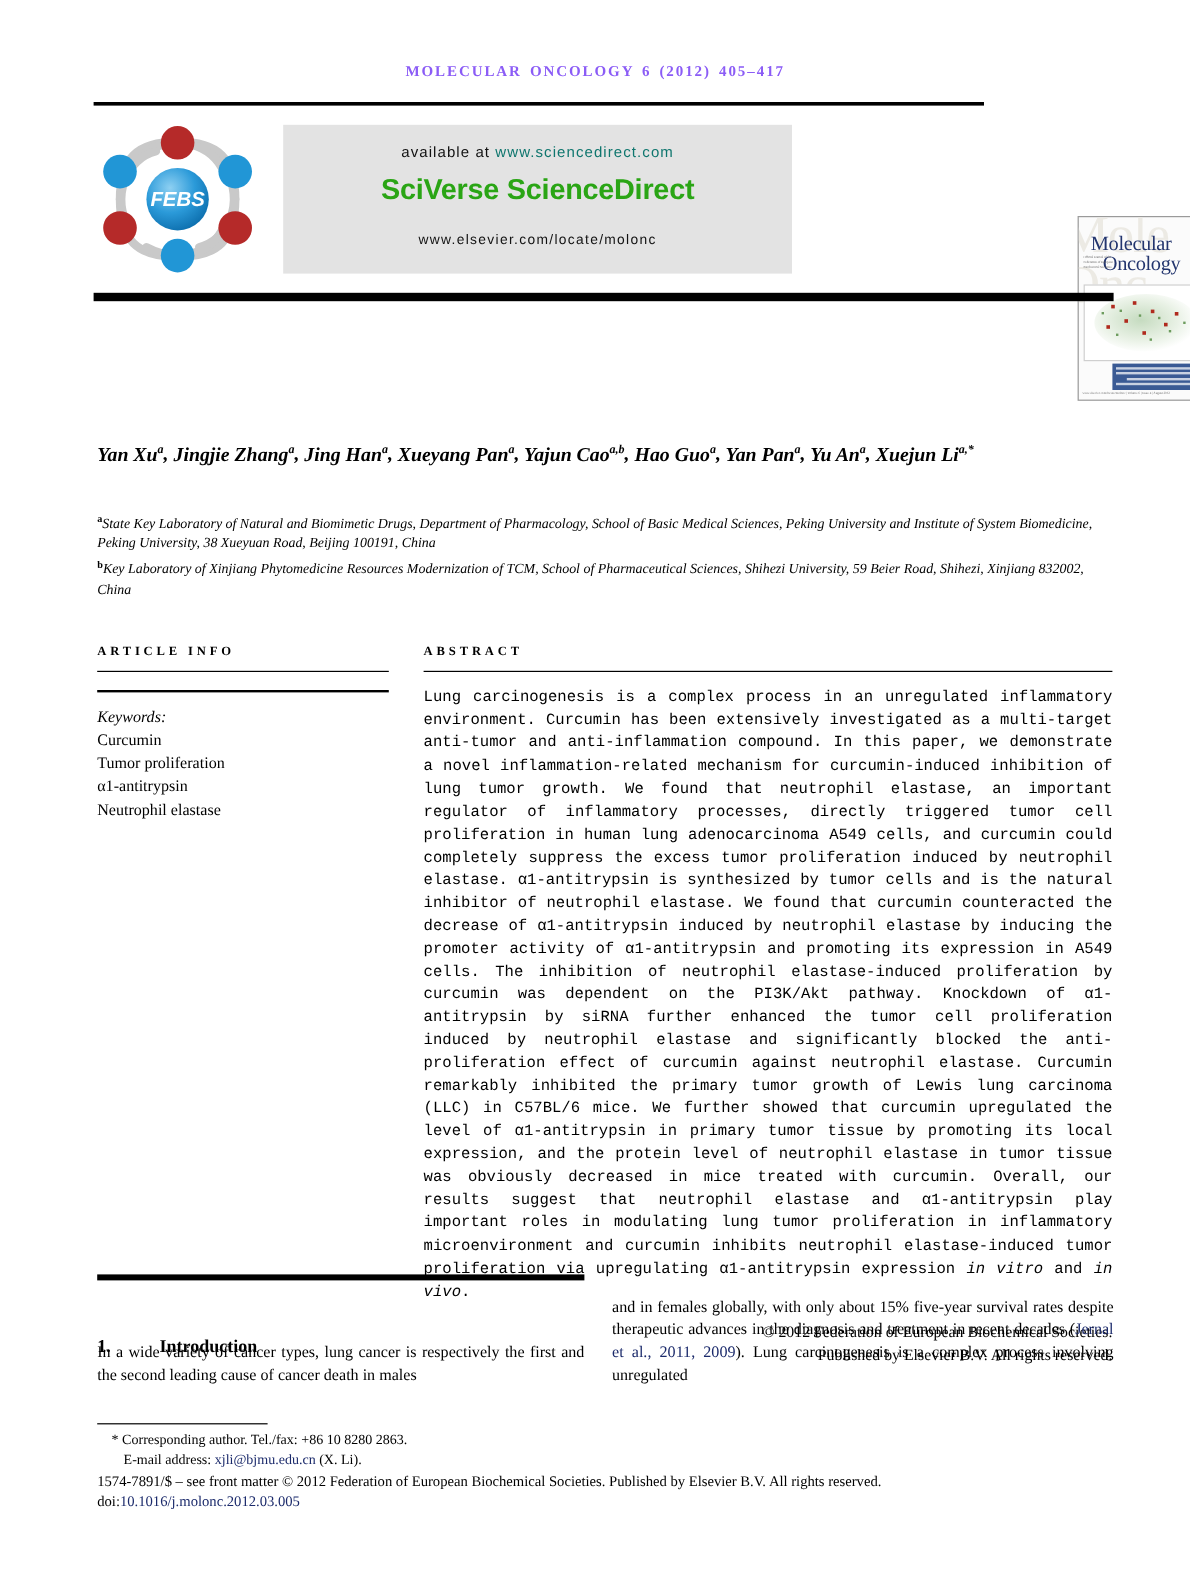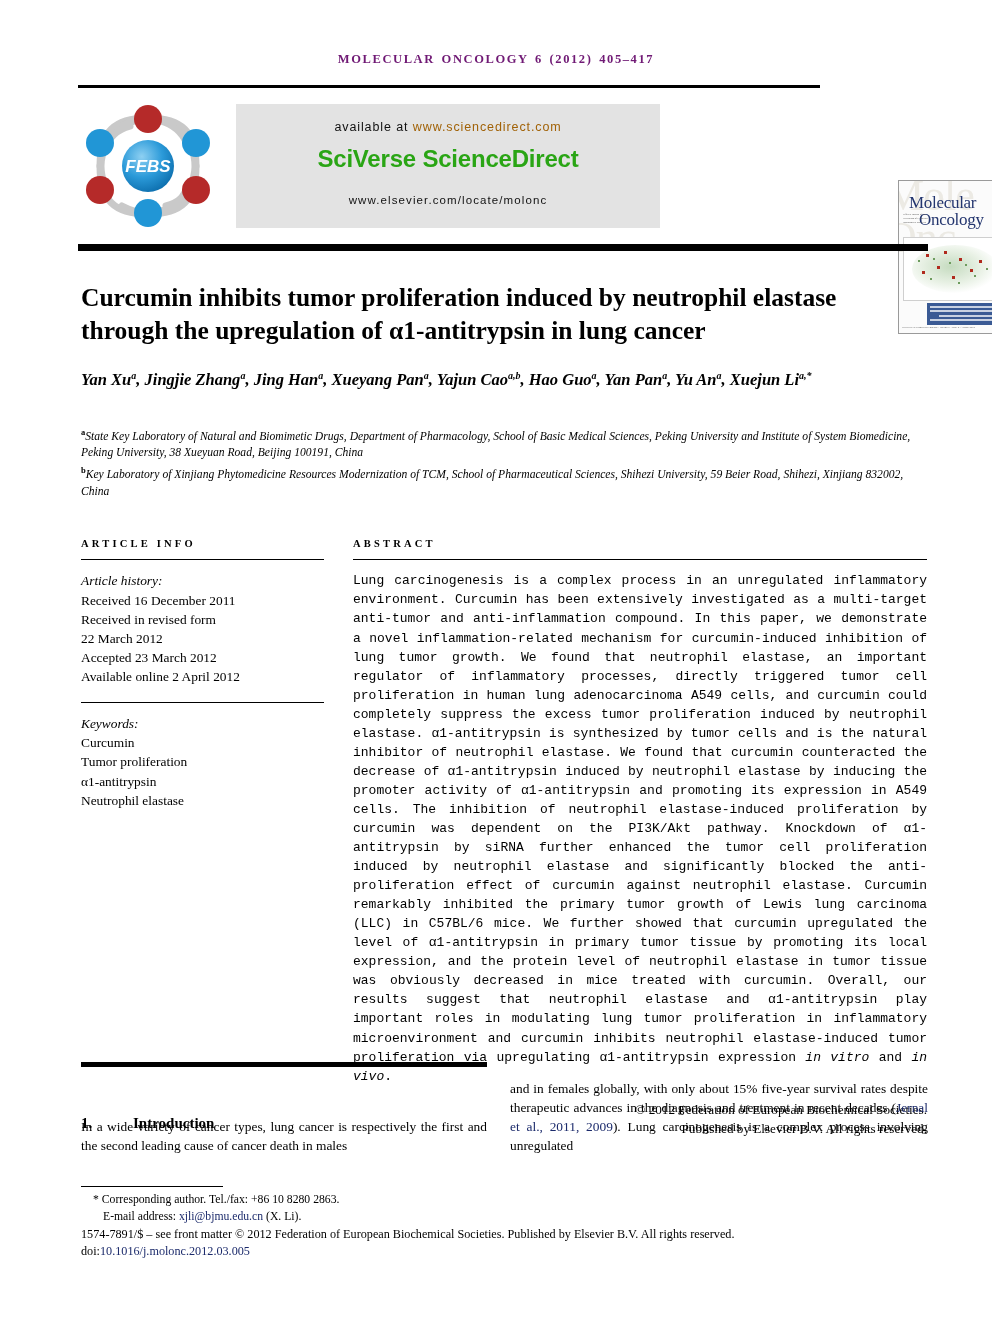--- a/index.html
+++ b/index.html
@@ -27,21 +27,21 @@
   .running-head {
     position: absolute;
     left: 0;
     top: 52px;
     width: 992px;
     text-align: center;
     font-family: "Liberation Serif", "DejaVu Serif", serif;
     font-size: 12.5px;
     font-weight: bold;
     letter-spacing: 1.6px;
-    color: #701a75;
+    color: #8b5cf6;
     word-spacing: 2px;
   }
 
   
   .rule-top {
     position: absolute;
     left: 78px;
     top: 85px;
     width: 742px;
     height: 3px;
@@ -72,21 +72,21 @@
     background: #e3e3e3;
     text-align: center;
   }
   .sd-avail {
     margin-top: 16px;
     font-family: "Liberation Sans", "DejaVu Sans", sans-serif;
     font-size: 12.5px;
     letter-spacing: 0.9px;
     color: #111;
   }
-  .sd-avail .url { color: #a16207; text-align: right; }
+  .sd-avail .url { color: #0f766e; text-align: right; }
   .sd-title {
     margin-top: 11px;
     font-family: "Liberation Sans", "DejaVu Sans", sans-serif;
     font-size: 24px;
     font-weight: bold;
     color: #2aa515;
     letter-spacing: -0.2px;
   }
   .sd-locate {
     margin-top: 21px;
@@ -435,21 +435,20 @@
         <div class="bline"></div>
         <div class="bline short"></div>
         <div class="bline"></div>
       </div>
       <div class="cover-foot">www.elsevier.com/locate/molonc | Volume 6 | Issue 4 | August 2012</div>
     </div>
   </div>
 
   <div class="rule-thick"></div>
 
-  <h1 class="article-title">Curcumin inhibits tumor proliferation induced by neutrophil elastase through the upregulation of α1-antitrypsin in lung cancer</h1>
 
   <div class="authors">
     <span>Yan Xu<sup>a</sup></span>,
     <span>Jingjie Zhang<sup>a</sup></span>,
     <span>Jing Han<sup>a</sup></span>,
     <span>Xueyang Pan<sup>a</sup></span>,
     <span>Yajun Cao<sup>a,b</sup></span>,
     <span>Hao Guo<sup>a</sup></span>,
     <span>Yan Pan<sup>a</sup></span>,
     <span>Yu An<sup>a</sup></span>,
@@ -457,28 +456,20 @@
   </div>
 
   <div class="affils">
     <div><sup>a</sup><span>State Key Laboratory of Natural and Biomimetic Drugs, Department of Pharmacology, School of Basic Medical Sciences, Peking University and Institute of System Biomedicine, Peking University, 38 Xueyuan Road, Beijing 100191, China</span></div>
     <div class="affil-b"><sup>b</sup><span>Key Laboratory of Xinjiang Phytomedicine Resources Modernization of TCM, School of Pharmaceutical Sciences, Shihezi University, 59 Beier Road, Shihezi, Xinjiang 832002, China</span></div>
   </div>
 
   <div class="col-info">
     <div class="sec-label">ARTICLE INFO</div>
     <div class="hr-thin"></div>
-    <div class="info-block">
-      <div class="ital">Article history:</div>
-      <div>Received 16 December 2011</div>
-      <div>Received in revised form</div>
-      <div>22 March 2012</div>
-      <div>Accepted 23 March 2012</div>
-      <div>Available online 2 April 2012</div>
-    </div>
     <div class="hr-thin2"></div>
     <div class="info-block">
       <div class="ital">Keywords:</div>
       <div>Curcumin</div>
       <div>Tumor proliferation</div>
       <div>α1-antitrypsin</div>
       <div>Neutrophil elastase</div>
     </div>
   </div>
 

